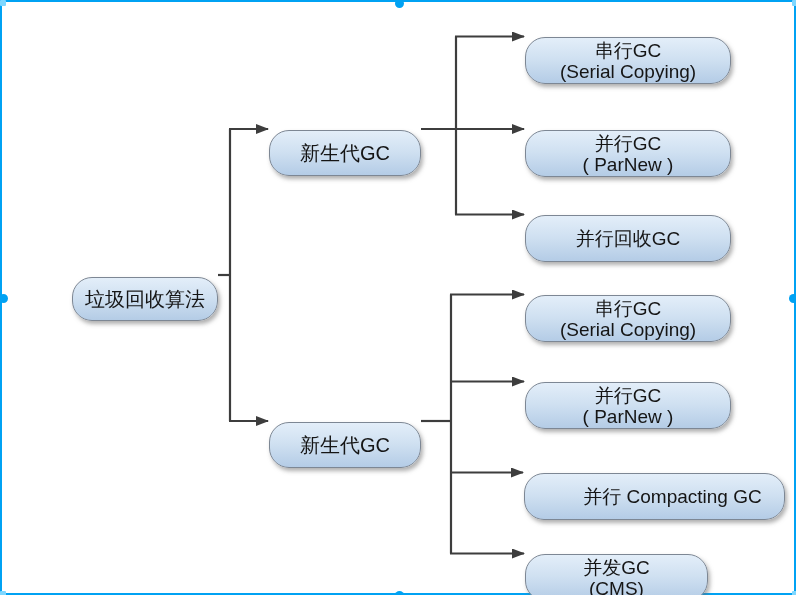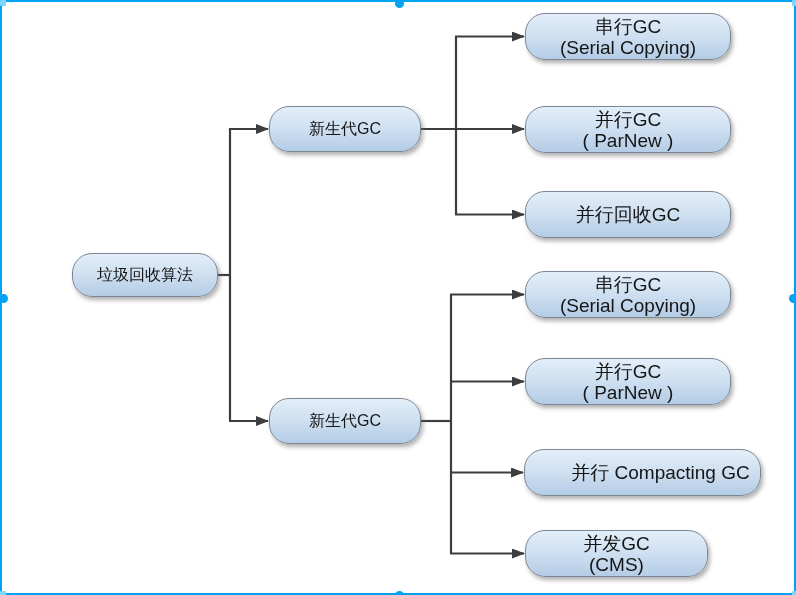--- a/index.html
+++ b/index.html
@@ -29,29 +29,30 @@
     border: 1.6px solid #7d8794;
     border-radius: 20px;
     background: linear-gradient(to bottom, #e3eef9 0%, #cfe0f1 48%, #b4cce6 100%);
     box-shadow: 2px 3px 4px rgba(110,110,110,0.55);
     display: flex;
     flex-direction: column;
     align-items: center;
     justify-content: center;
     text-align: center;
     color: #151515;
+    margin-top: 24px;
   }
   .node span {
     display: block;
     font-size: 19px;
     line-height: 21px;
     white-space: nowrap;
   }
   .node.big span {
-    font-size: 16px;
+    font-size: 20px;
     line-height: 22px;
   }
   .handle {
     position: absolute;
     width: 9px;
     height: 9px;
     border-radius: 50%;
     background: #00a2f3;
     z-index: 5;
   }
@@ -118,21 +119,21 @@
   </div>
 
   <div class="node" style="left:523px; top:269px; width:206px; height:47px;">
     <span>串行GC</span>
     <span>(Serial Copying)</span>
   </div>
   <div class="node" style="left:523px; top:356px; width:206px; height:47px;">
     <span>并行GC</span>
     <span>( ParNew )</span>
   </div>
-  <div class="node" style="left:522px; top:447px; width:237px; height:47px;padding-left:36px;">
+  <div class="node" style="left:522px; top:447px; width:261px; height:47px;padding-left:36px;">
     <span>并行 Compacting GC</span>
   </div>
   <div class="node" style="left:523px; top:528px; width:183px; height:47px;">
     <span>并发GC</span>
     <span>(CMS)</span>
   </div>
 
   <div class="handle" style="left:393px; top:-3px;"></div>
   <div class="handle" style="left:393px; top:589px;"></div>
   <div class="handle" style="left:-3px;  top:292px;"></div>

